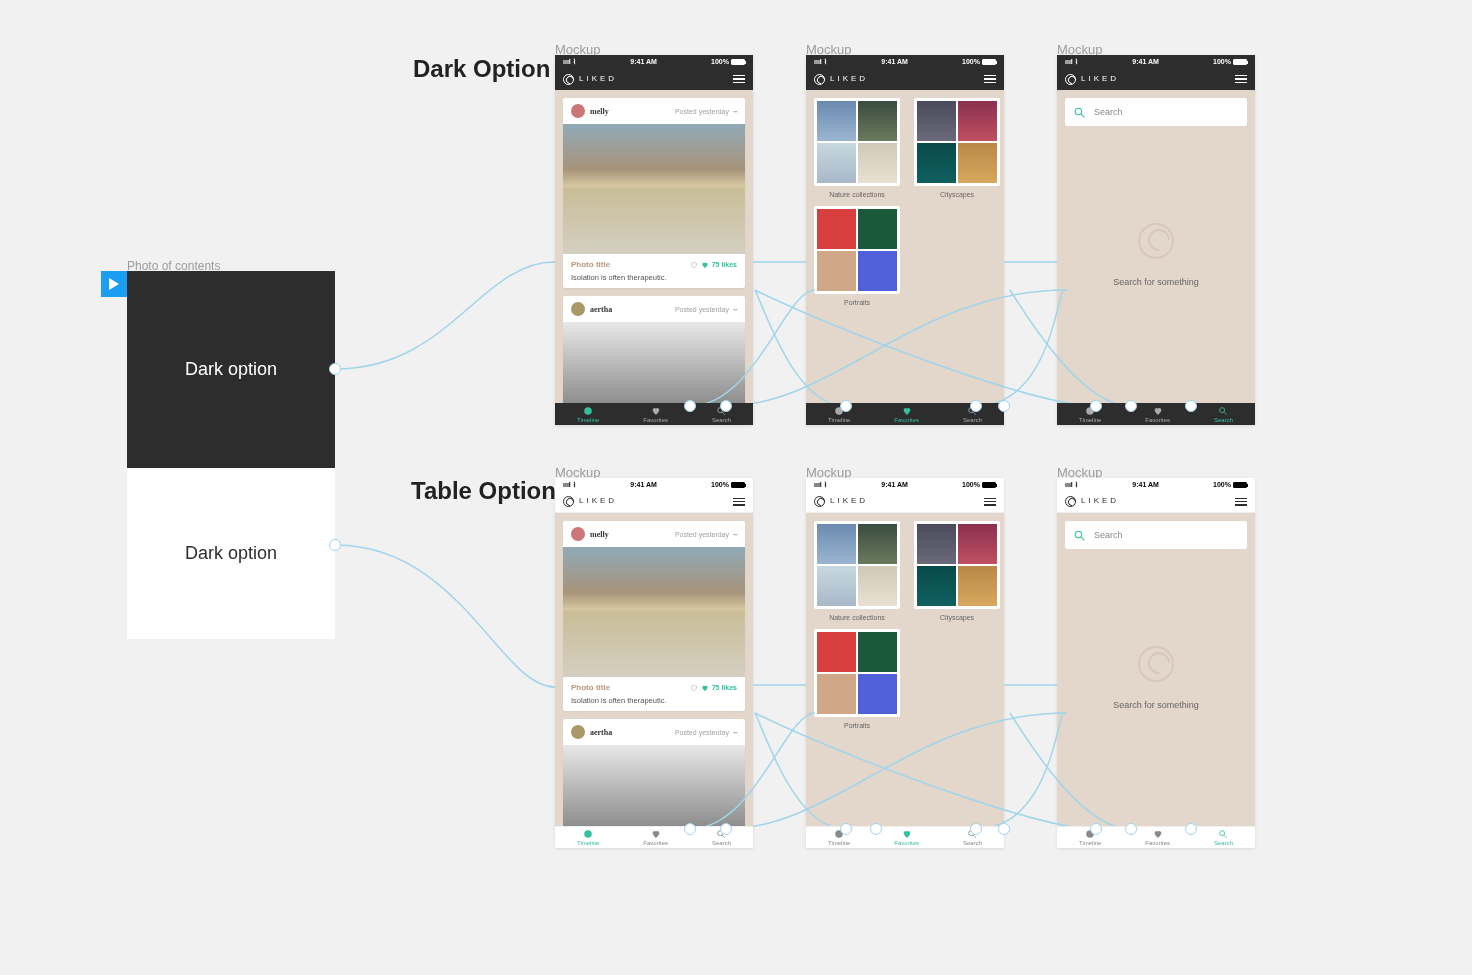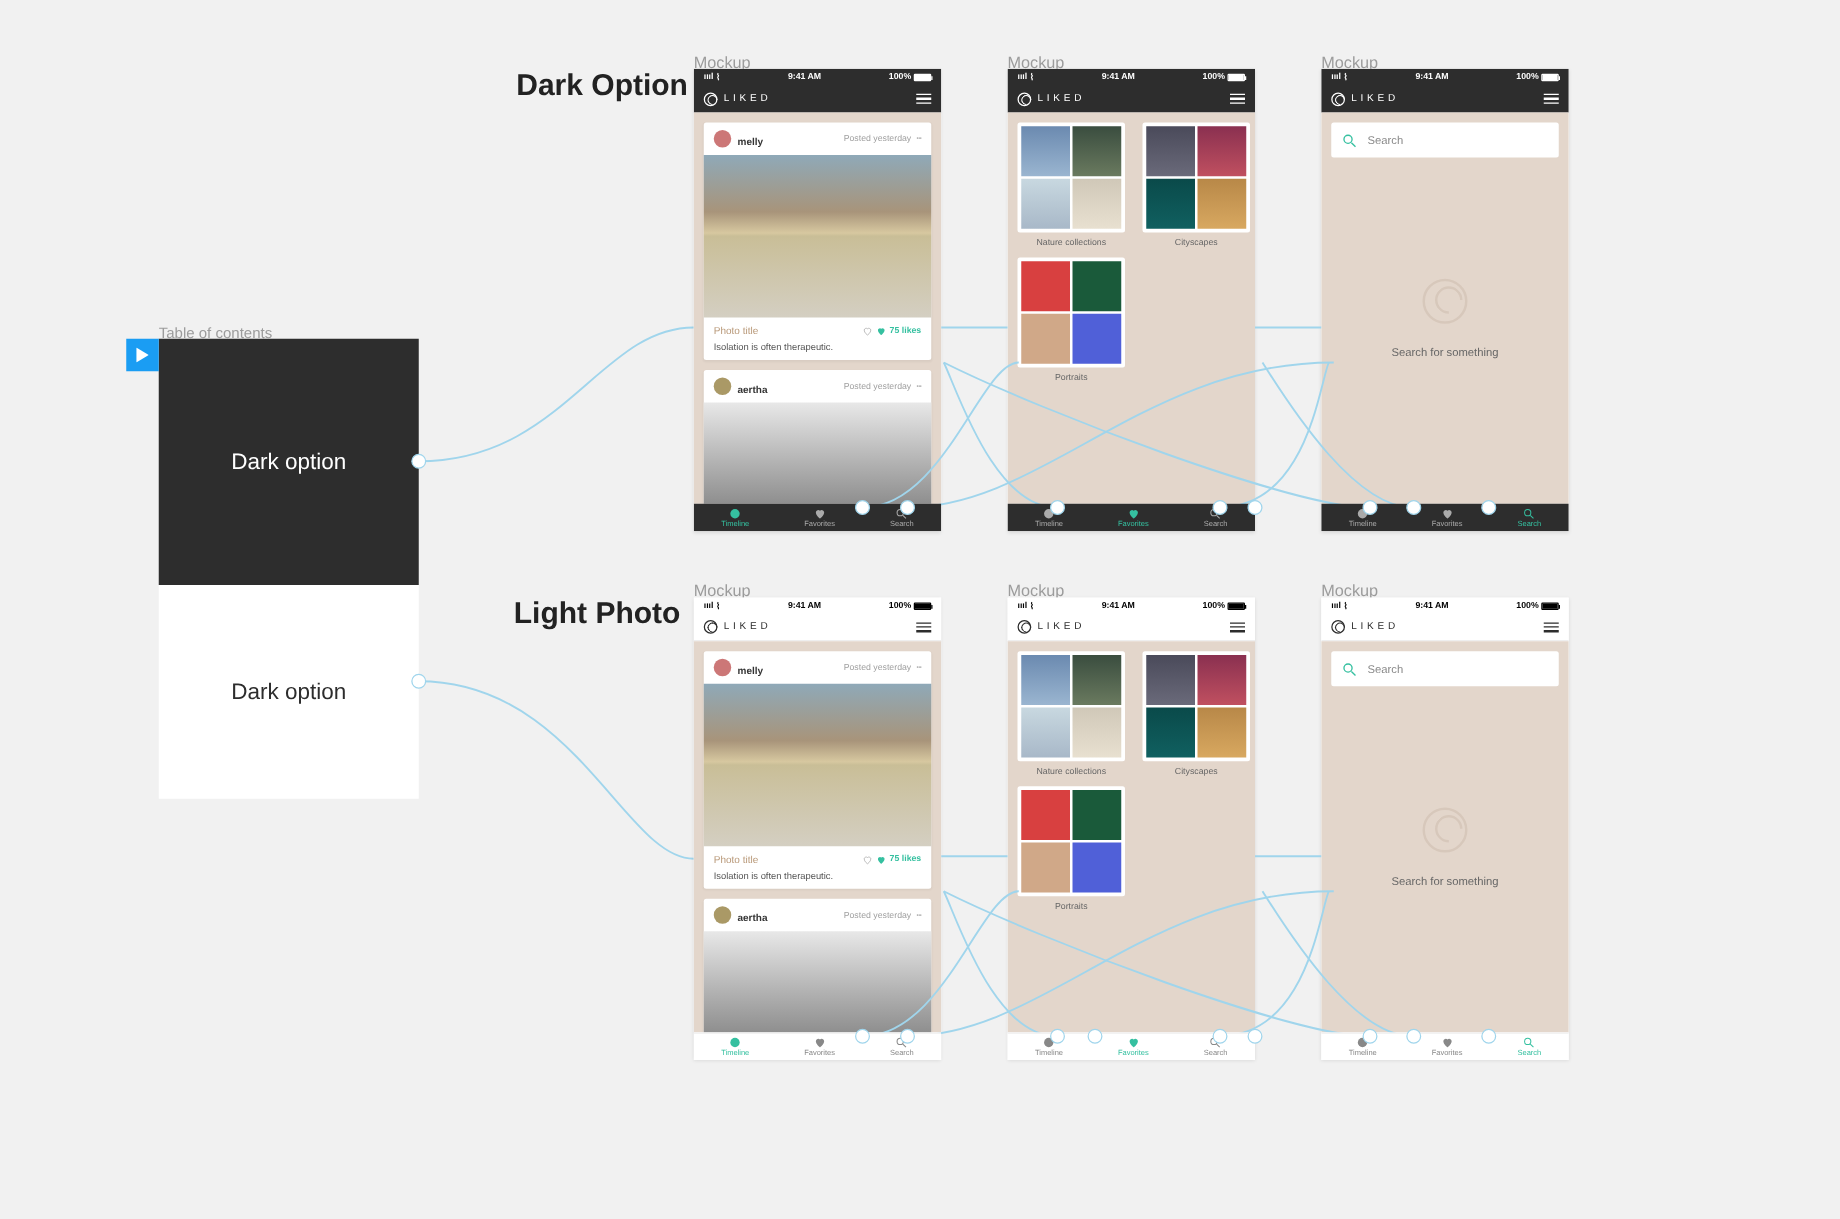--- a/index.html
+++ b/index.html
@@ -67,31 +67,31 @@
   .brand-logo::before { content:''; position:absolute; left:2px; top:1px; width:6px; height:6px; border:1px solid currentColor; border-radius:50%; border-right-color:transparent; transform:rotate(45deg); }
   .hamb { width:12px; height:8px; display:flex; flex-direction:column; justify-content:space-between; }
   .hamb span { height:1.2px; background:currentColor; }
 
   .body-beige { background:#e3d6cb; }
   .phone-body { height:calc(100% - 13px - 22px - 22px); overflow:hidden; padding:8px; }
 
   
   .feed-card { background:#fff; border-radius:2px; margin-bottom:8px; box-shadow:0 1px 2px rgba(0,0,0,0.05); }
   .card-hdr { display:flex; align-items:center; justify-content:space-between; padding:6px 8px; }
-  .user { display:flex; align-items:flex-end; gap:5px; }
+  .user { display:flex; align-items:center; gap:5px;font-family:Liberation Serif, serif; }
   .avatar { width:14px; height:14px; border-radius:50%; background:#c77; }
   .avatar.a2 { background:#a96; }
   .uname { font-size:8px; font-weight:600; color:#333; }
   .meta { font-size:7px; color:#a0a0a0; display:flex; align-items:center; gap:4px; }
   .dots { letter-spacing:-1px; font-weight:700; }
   .photo { height:130px; background:linear-gradient(180deg,#8fa9b8 0%, #a8947a 35%, #d7c8a0 48%, #c9be97 50%, #d4cfc2 100%); position:relative; }
   .photo2 { height:100px; background:linear-gradient(180deg,#e8e8e8 0%, #b0b0b0 50%, #7a7a7a 100%); }
   .card-ftr { padding:6px 8px; }
   .ftr-top { display:flex; justify-content:space-between; align-items:center; margin-bottom:4px; }
-  .ptitle { font-size:8px; color:#b89878; font-weight:400; }
+  .ptitle { font-size:8px; color:#b89878; font-weight:700; }
   .likes { font-size:7px; color:#35c0a0; font-weight:600; display:flex; align-items:center; gap:3px; }
   .likes svg { width:8px; height:8px; }
   .like-icon-solid { fill:#35c0a0; }
   .like-icon-outline { fill:none; stroke:#999; stroke-width:1.5; }
   .pdesc { font-size:7.5px; color:#555; }
 
   
   .coll-card { background:#fff; padding:3px; border-radius:2px; margin-bottom:5px; width:86px; }
   .coll-row { display:flex; gap:14px; }
   .coll-grid { display:grid; grid-template-columns:1fr 1fr; gap:2px; }
@@ -138,32 +138,32 @@
 <body>
 
 <div class="canvas">
 
   <div class="play-btn">
     <svg viewBox="0 0 10 12">
         <path d="M0 0 L10 6 L0 12 Z" fill="#fff"></path>
       </svg>
   </div>
 
-  <div class="toc-label">Table of contents</div>
+  <div class="toc-label">Photo of contents</div>
   <div class="toc">
     <div class="toc-dark">
         <span>Dark option</span>
       </div>
     <div class="toc-light">
         <span>Dark option</span>
       </div>
   </div>
 
   <div class="row-title" style="top:55px; left:413px;">Dark Option</div>
-  <div class="row-title" style="top:477px; left:411px;">Light Photo</div>
+  <div class="row-title" style="top:477px; left:411px;">Table Option</div>
 
   <div class="mockup-label" style="top:42px; left:555px;">Mockup</div>
   <div class="mockup-label" style="top:42px; left:806px;">Mockup</div>
   <div class="mockup-label" style="top:42px; left:1057px;">Mockup</div>
 
   <div class="mockup-label" style="top:465px; left:555px;">Mockup</div>
   <div class="mockup-label" style="top:465px; left:806px;">Mockup</div>
   <div class="mockup-label" style="top:465px; left:1057px;">Mockup</div>
 
   <svg class="flow" style="top:232px; left:330px; width:480px; height:620px;" viewBox="0 0 480 620">

